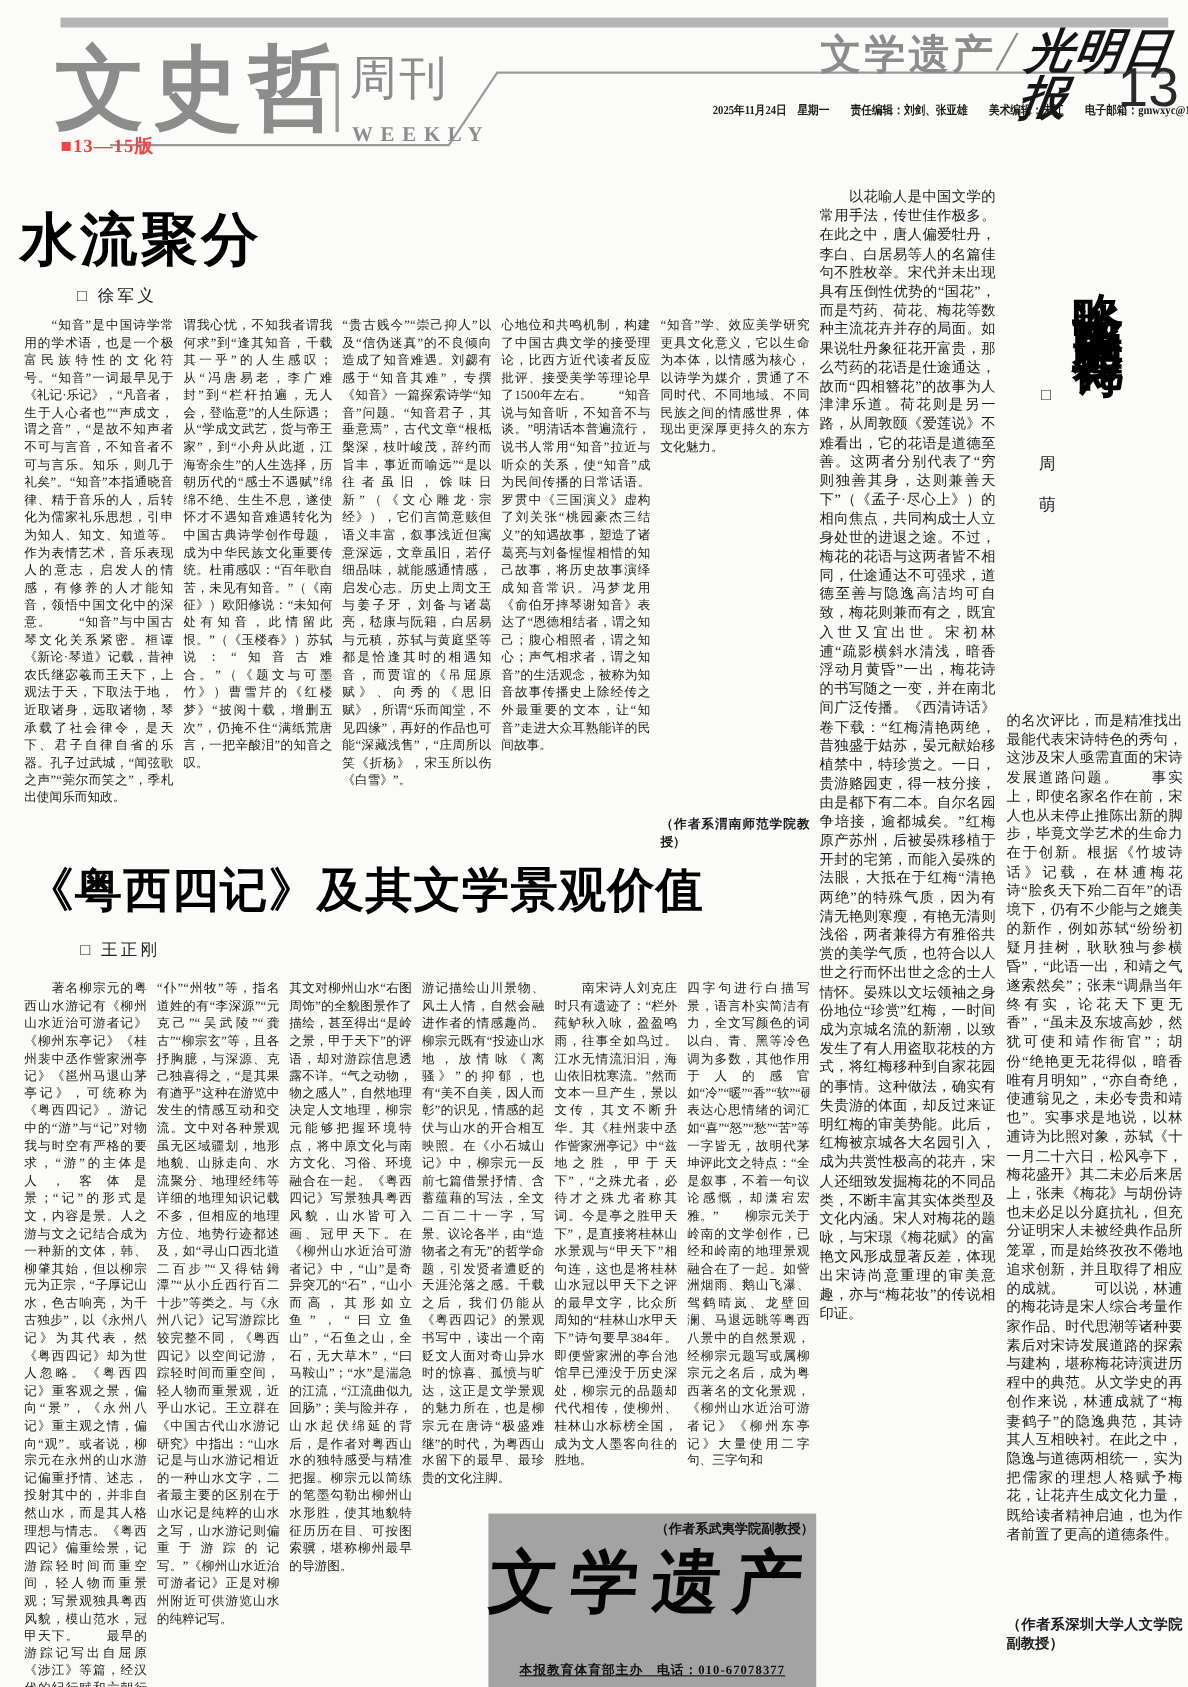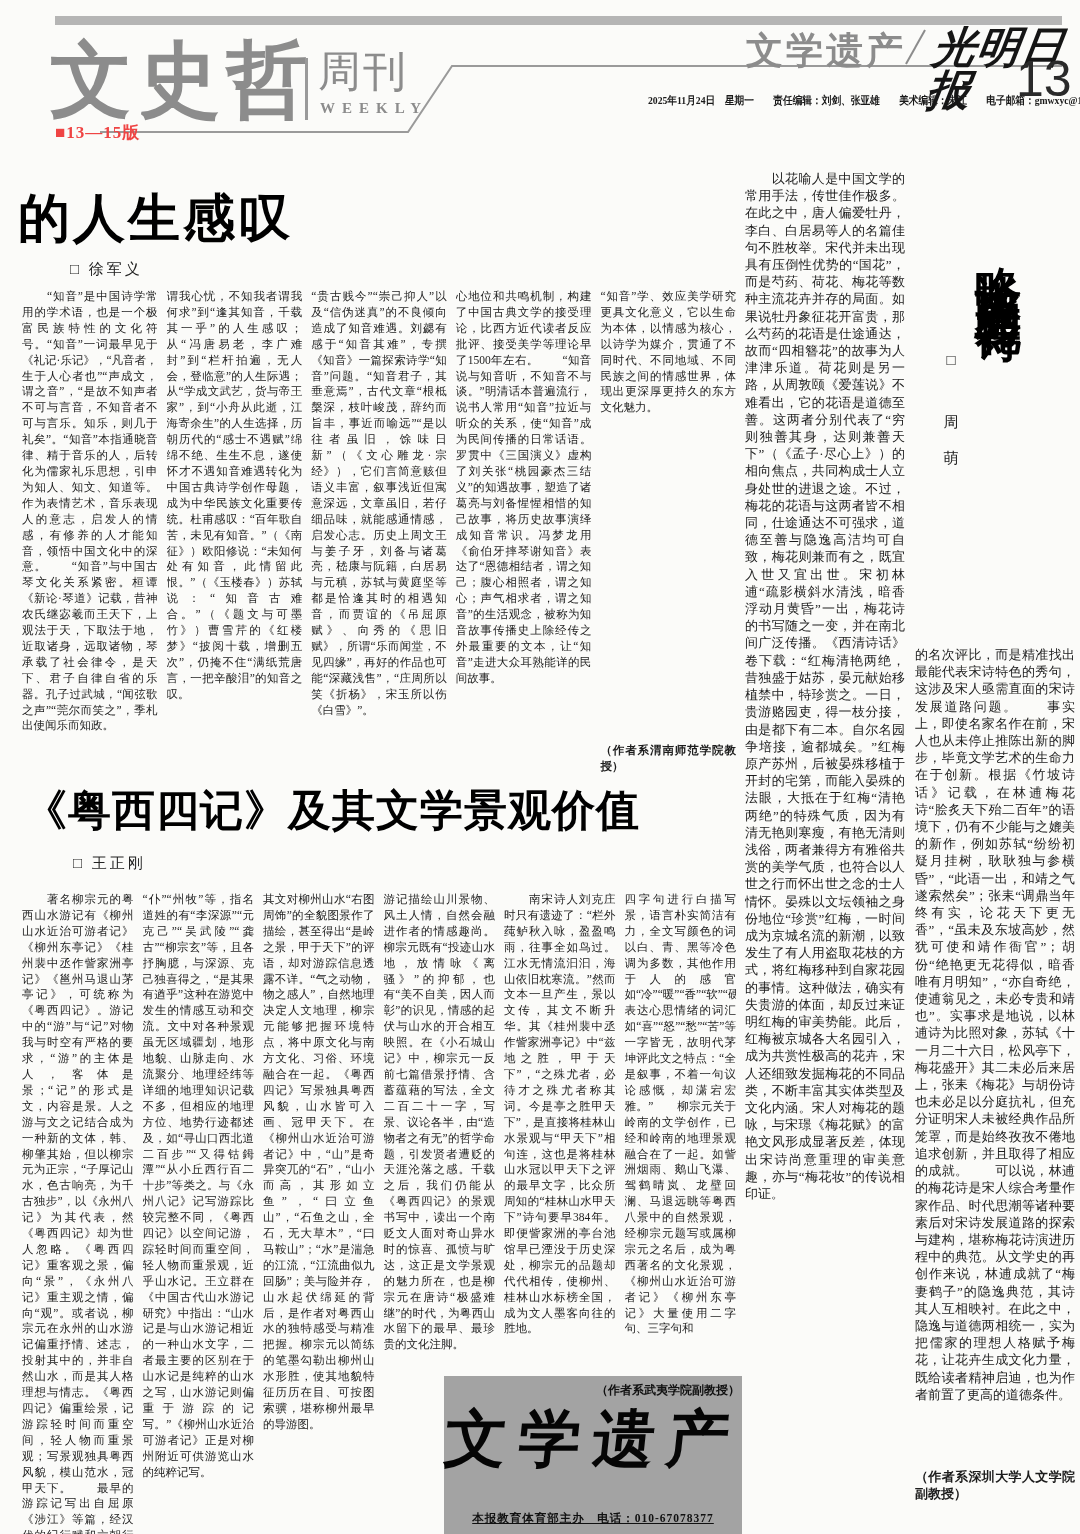--- a/index.html
+++ b/index.html
@@ -4,21 +4,21 @@
 <style>
   html,body{margin:0;padding:0;}
   body{width:1080px;height:1534px;position:relative;background:#fbfbf9;
        font-family:"Liberation Serif","DejaVu Serif",serif;color:#1d1d1d;overflow:hidden;}
   .abs{position:absolute;}
   
   .top-band{left:55px;top:16px;width:1007px;height:9px;background:#b5b5b5;}
   .mast-title{left:50px;top:40px;font-size:82px;font-weight:700;color:#8c8c8c;letter-spacing:6px;line-height:1;}
   .mast-divider{left:305px;top:58px;width:3px;height:62px;background:#9a9a9a;}
   .mast-weekly-cn{left:318px;top:50px;font-size:43px;font-weight:400;color:#8c8c8c;letter-spacing:2px;line-height:1;}
-  .mast-weekly-en{left:320px;top:100px;font-size:15px;font-weight:700;color:#8c8c8c;letter-spacing:7px;}
+  .mast-weekly-en{left:320px;top:112px;font-size:19px;font-weight:700;color:#8c8c8c;letter-spacing:7px;}
   .mast-pages{left:55px;top:121px;font-size:17px;font-weight:700;color:#ef4444;letter-spacing:1px;}
   .hdr-col-title{left:746px;top:32px;font-size:37px;font-weight:700;color:#8c8c8c;letter-spacing:3px;line-height:1;}
   .hdr-paper{left:930px;top:26px;font-size:43px;font-weight:700;font-style:italic;color:#151515;
              letter-spacing:1px;transform:skewX(-8deg);line-height:1;}
   .hdr-pageno{left:1016px;top:22px;font-size:50px;color:#2a2a2a;font-family:"Liberation Sans","DejaVu Sans",sans-serif;line-height:1;margin-top:32px;}
   .hdr-dateline{left:648px;top:93px;font-size:11px;font-weight:700;color:#1a1a1a;white-space:nowrap;
                 transform:scaleX(0.88);transform-origin:left top;letter-spacing:0px;}
   
   .headline{font-weight:900;color:#000;line-height:1.05;}
   .byline{font-size:15px;color:#222;letter-spacing:3px;padding-left:46px;}
@@ -66,21 +66,21 @@
 <div class="abs mast-divider"></div>
 <div class="abs mast-weekly-cn">周刊</div>
 <div class="abs mast-weekly-en">WEEKLY</div>
 <div class="abs mast-pages">■13—15版</div>
 
 <div class="abs hdr-col-title">文学遗产</div>
 <div class="abs hdr-paper">光明日报</div>
 <div class="abs hdr-pageno">13</div>
 <div class="abs hdr-dateline">2025年11月24日　星期一　　责任编辑：刘剑、张亚雄　　美术编辑：朱江　　电子邮箱：gmwxyc@163.com</div>
 
-<div class="abs headline a1-title">的人生感叹</div>
+<div class="abs headline a1-title">水流聚分</div>
 <div class="abs byline a1-author">□ 徐军义</div>
 <div class="abs cols a1-body">
   <div class="col">　　“知音”是中国诗学常用的学术语，也是一个极富民族特性的文化符号。“知音”一词最早见于《礼记·乐记》，“凡音者，生于人心者也”“声成文，谓之音”，“是故不知声者不可与言音，不知音者不可与言乐。知乐，则几于礼矣”。“知音”本指通晓音律、精于音乐的人，后转化为儒家礼乐思想，引申为知人、知文、知道等。作为表情艺术，音乐表现人的意志，启发人的情感，有修养的人才能知音，领悟中国文化中的深意。　　“知音”与中国古琴文化关系紧密。桓谭《新论·琴道》记载，昔神农氏继宓羲而王天下，上观法于天，下取法于地，近取诸身，远取诸物，琴承载了社会律令，是天下、君子自律自省的乐器。孔子过武城，“闻弦歌之声”“莞尔而笑之”，季札出使闻乐而知政。</div>
   <div class="col">谓我心忧，不知我者谓我何求”到“逢其知音，千载其一乎”的人生感叹；从“冯唐易老，李广难封”到“栏杆拍遍，无人会，登临意”的人生际遇；从“学成文武艺，货与帝王家”，到“小舟从此逝，江海寄余生”的人生选择，历朝历代的“感士不遇赋”绵绵不绝、生生不息，遂使怀才不遇知音难遇转化为中国古典诗学创作母题，成为中华民族文化重要传统。杜甫感叹：“百年歌自苦，未见有知音。”（《南征》）欧阳修说：“未知何处有知音，此情留此恨。”（《玉楼春》）苏轼说：“知音古难合。”（《题文与可墨竹》）曹雪芹的《红楼梦》“披阅十载，增删五次”，仍掩不住“满纸荒唐言，一把辛酸泪”的知音之叹。</div>
   <div class="col">“贵古贱今”“崇己抑人”以及“信伪迷真”的不良倾向造成了知音难遇。刘勰有感于“知音其难”，专撰《知音》一篇探索诗学“知音”问题。“知音君子，其垂意焉”，古代文章“根柢槃深，枝叶峻茂，辞约而旨丰，事近而喻远”“是以往者虽旧，馀味日新”（《文心雕龙·宗经》），它们言简意赅但语义丰富，叙事浅近但寓意深远，文章虽旧，若仔细品味，就能感通情感，启发心志。历史上周文王与姜子牙，刘备与诸葛亮，嵇康与阮籍，白居易与元稹，苏轼与黄庭坚等都是恰逢其时的相遇知音，而贾谊的《吊屈原赋》、向秀的《思旧赋》，所谓“乐而闻堂，不见四缘”，再好的作品也可能“深藏浅售”，“庄周所以笑《折杨》，宋玉所以伤《白雪》”。</div>
   <div class="col">心地位和共鸣机制，构建了中国古典文学的接受理论，比西方近代读者反应批评、接受美学等理论早了1500年左右。　　“知音说与知音听，不知音不与谈。”明清话本普遍流行，说书人常用“知音”拉近与听众的关系，使“知音”成为民间传播的日常话语。罗贯中《三国演义》虚构了刘关张“桃园豪杰三结义”的知遇故事，塑造了诸葛亮与刘备惺惺相惜的知己故事，将历史故事演绎成知音常识。冯梦龙用《俞伯牙摔琴谢知音》表达了“恩德相结者，谓之知己；腹心相照者，谓之知心；声气相求者，谓之知音”的生活观念，被称为知音故事传播史上除经传之外最重要的文本，让“知音”走进大众耳熟能详的民间故事。</div>
   <div class="col a1-c6">
     <div class="txt">“知音”学、效应美学研究更具文化意义，它以生命为本体，以情感为核心，以诗学为媒介，贯通了不同时代、不同地域、不同民族之间的情感世界，体现出更深厚更持久的东方文化魅力。</div>
     <div class="attr">（作者系渭南师范学院教授）</div>
   </div>

